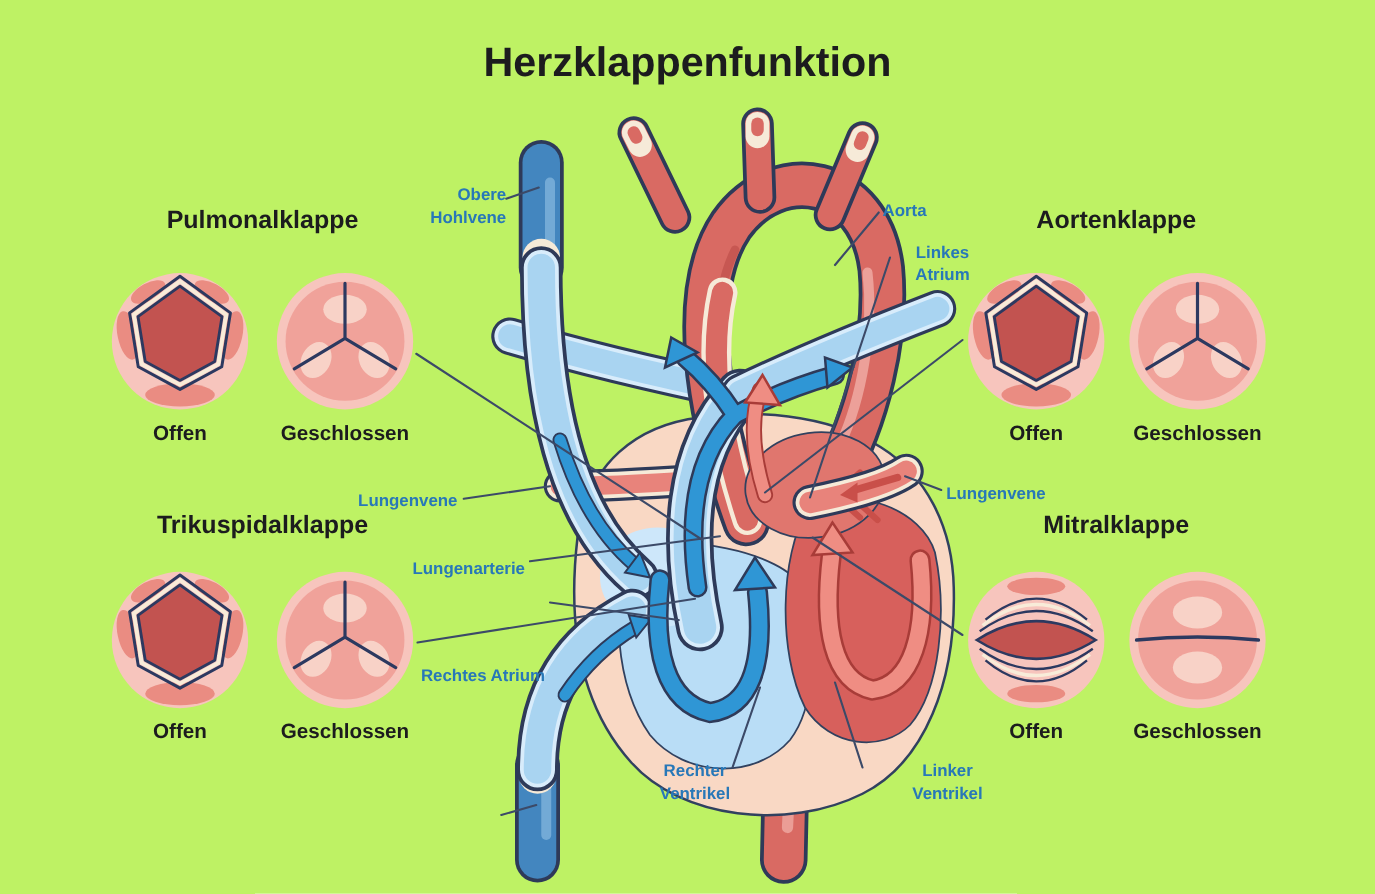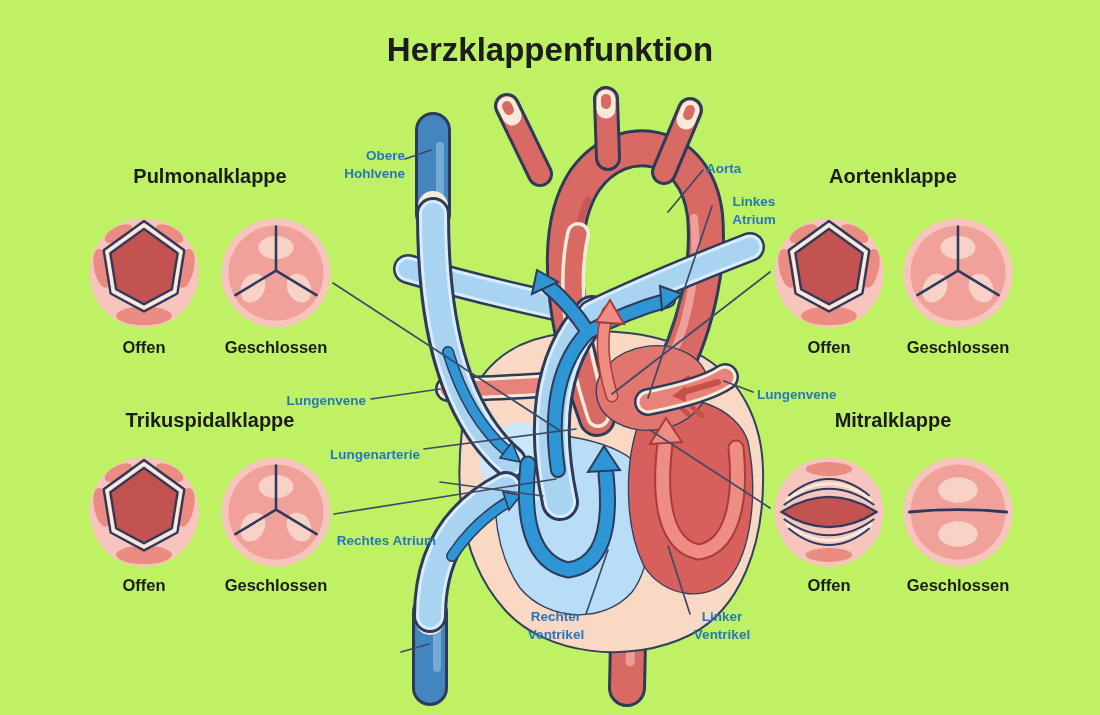--- a/index.html
+++ b/index.html
@@ -273,15 +273,15 @@
   </svg>
 
   <div class="hlabel r" style="left:313px;top:147px;width:92px;">Obere Hohlvene</div>
   <div class="hlabel l" style="left:706px;top:160px;width:60px;">Aorta</div>
   <div class="hlabel c" style="left:712px;top:193px;width:52px;margin-left:16px;">Linkes Atrium</div>
   <div class="hlabel r" style="left:280px;top:392px;width:86px;">Lungenvene</div>
   <div class="hlabel r" style="left:326px;top:418px;width:94px;margin-top:28px;">Lungenarterie</div>
   <div class="hlabel r" style="left:332px;top:492px;width:104px;margin-top:40px;">Rechtes Atrium</div>
   <div class="hlabel l" style="left:757px;top:386px;width:86px;">Lungenvene</div>
   <div class="hlabel c" style="left:511px;top:608px;width:90px;">Rechter Ventrikel</div>
-  <div class="hlabel c" style="left:677px;top:608px;width:90px;">Linker Ventrikel</div>
+  <div class="hlabel c" style="left:713px;top:608px;width:90px;">Linker Ventrikel</div>
 
 </div>
 
 </body></html>

